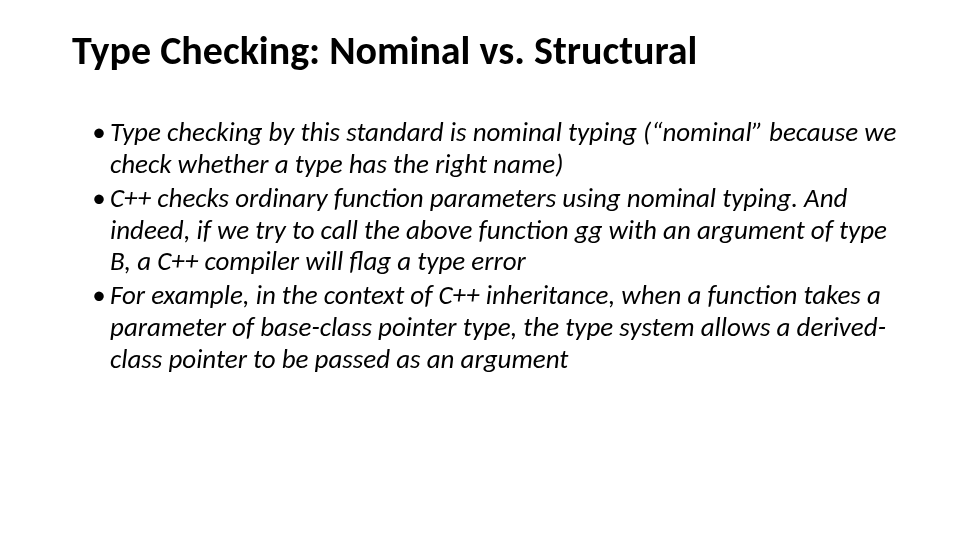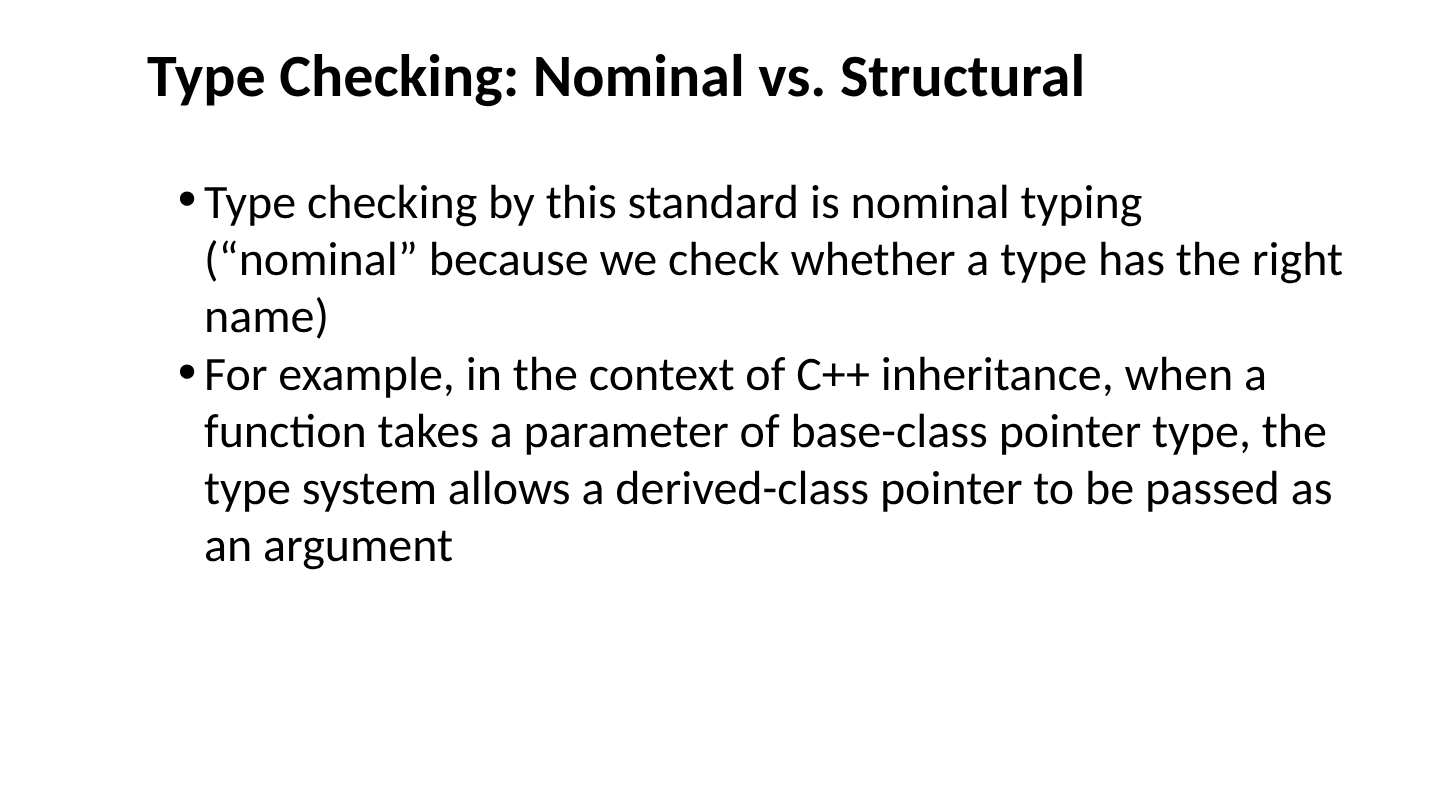--- a/index.html
+++ b/index.html
@@ -9,53 +9,55 @@
     height: 540px;
     background: #ffffff;
     font-family: Calibri, "Segoe UI", Arial, sans-serif;
     color: #000000;
     overflow: hidden;
   }
   .slide {
     box-sizing: border-box;
     width: 960px;
     height: 540px;
-    padding: 28px 62px 0 98px;
+    padding: 28px 62px 0 72px;
   }
   .title {
     font-size: 40px;
     font-weight: 700;
     line-height: 1.15;
     margin: 0 0 42px 0;
     letter-spacing: 0px;
   }
   ul.bullets {
     list-style: none;
     margin: 0;
     padding: 0 0 0 20px;
   }
   ul.bullets li {
     position: relative;
-    font-size: 32px;
+    font-size: 27px;
     line-height: 1.18;
     margin: 0 0 2px 0;
     padding-left: 18px;
+    font-style: italic;
   }
   ul.bullets li::before {
     content: "•";
     position: absolute;
     left: 0;
     top: 0;
     font-size: 27px;
     line-height: 1.18;
   }
 </style>
 </head>
 <body>
 
 <div class="slide">
   <h1 class="title">Type Checking: Nominal vs. Structural</h1>
 
   <ul class="bullets">
     <li>Type checking by this standard is nominal typing (“nominal” because we check whether a type has the right name)</li>
+    <li>C++ checks ordinary function parameters using nominal typing. And indeed, if we try to call the above function gg with an argument of type B, a C++ compiler will flag a type error</li>
     <li>For example, in the context of C++ inheritance, when a function takes a parameter of base-class pointer type, the type system allows a derived-class pointer to be passed as an argument</li>
   </ul>
 </div>
 
 </body></html>

